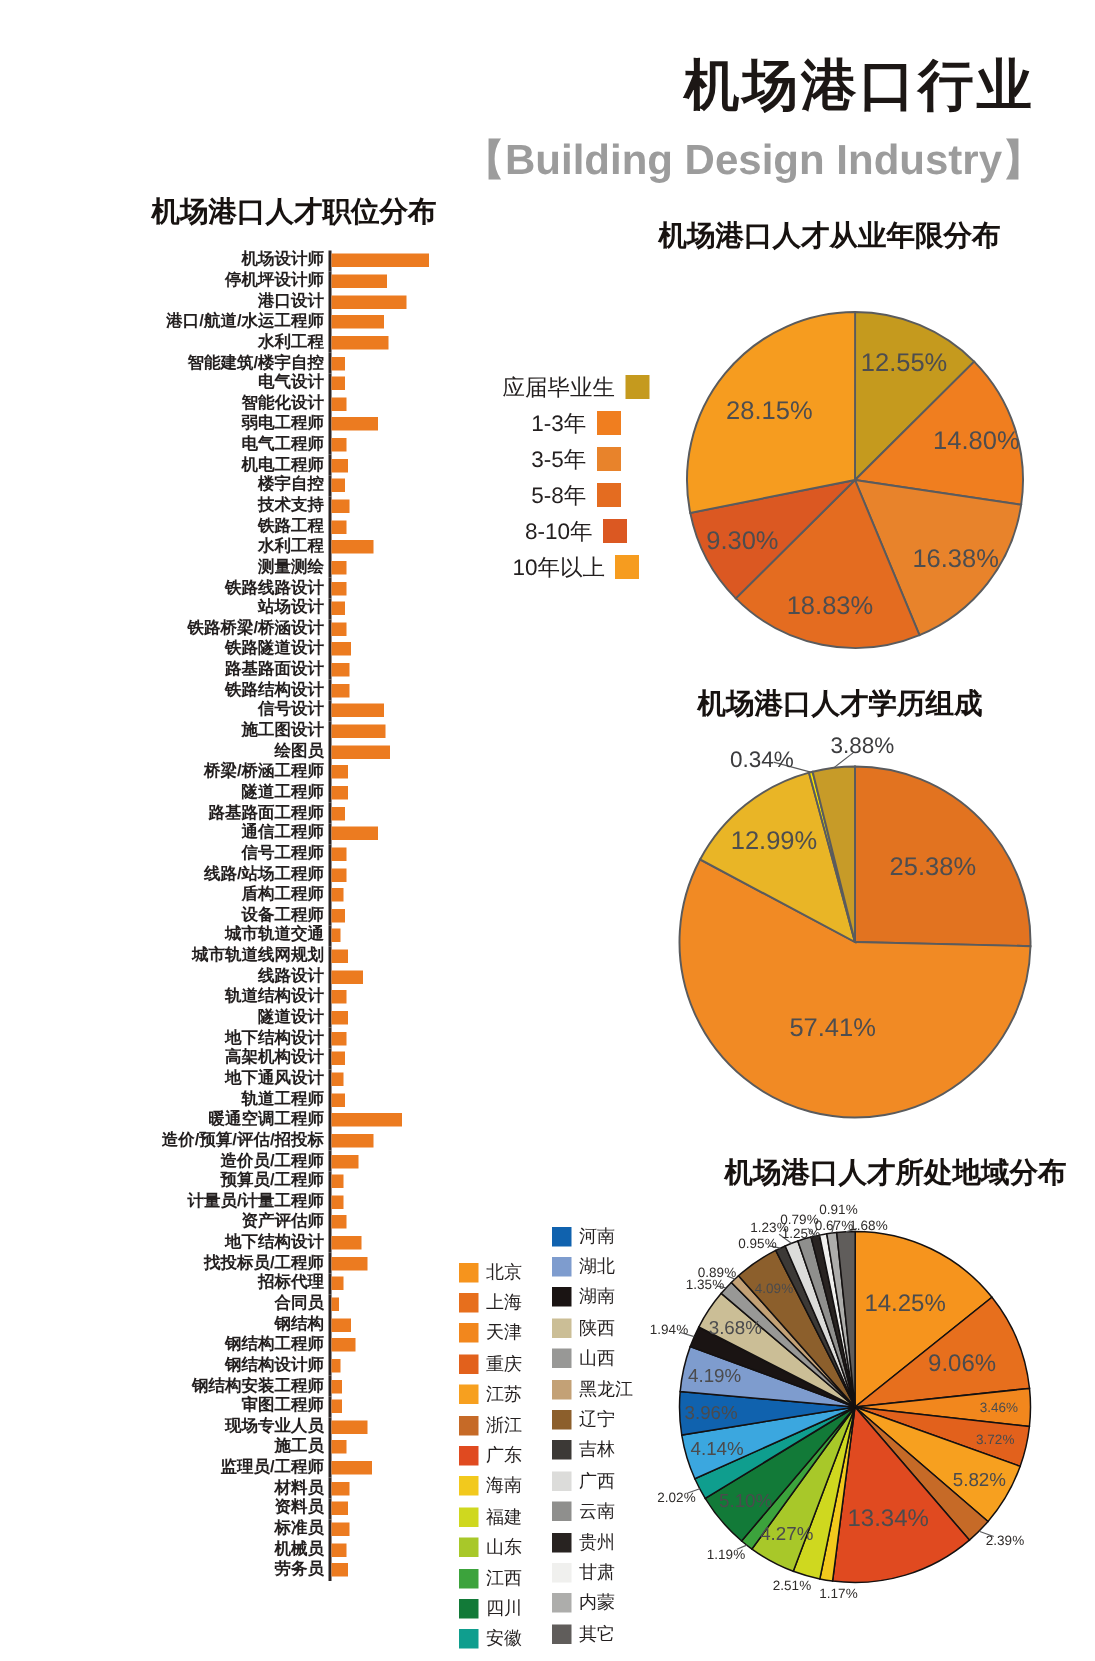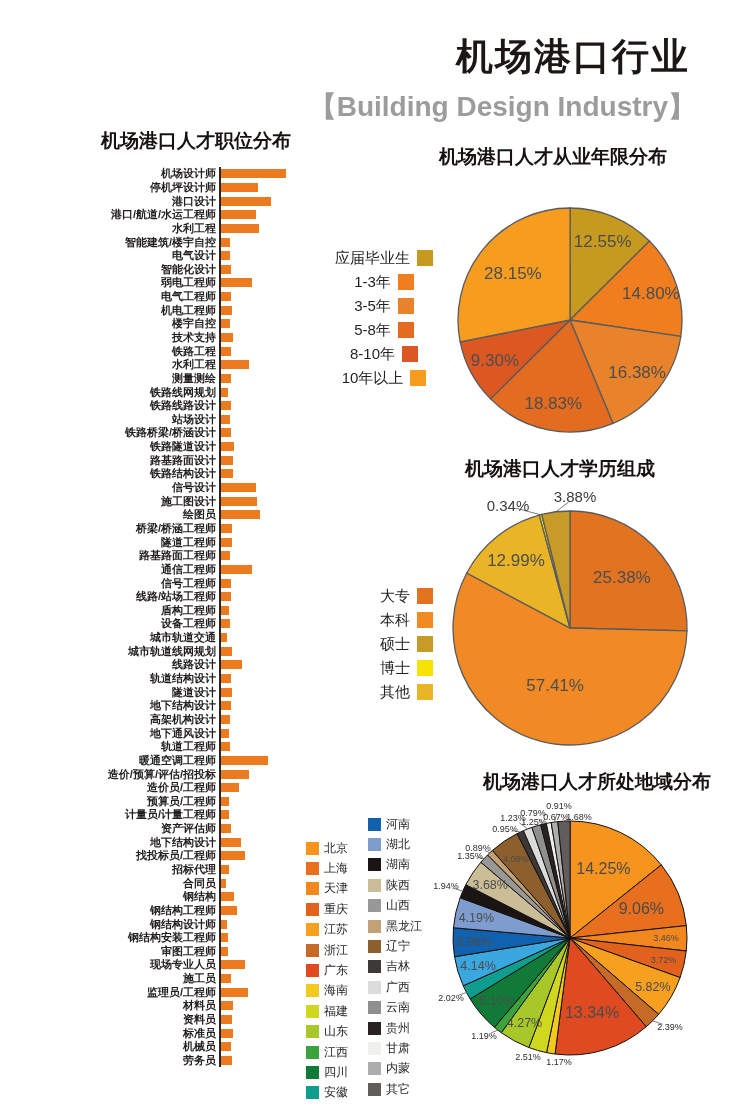--- a/index.html
+++ b/index.html
@@ -144,26 +144,20 @@
           <div class="bar" style="width: 27.95px; background: rgb(236, 123, 32);"></div>
         </div>
       </div>
       <div class="bar-row">
         <div class="bar-label">测量测绘</div>
         <div class="bar-track">
           <div class="bar" style="width: 9.75px; background: rgb(236, 123, 32);"></div>
         </div>
       </div>
       <div class="bar-row">
-        <div class="bar-label">铁路线网规划</div>
-        <div class="bar-track">
-          <div class="bar" style="width: 7.15px; background: rgb(236, 123, 32);"></div>
-        </div>
-      </div>
-      <div class="bar-row">
         <div class="bar-label">铁路线路设计</div>
         <div class="bar-track">
           <div class="bar" style="width: 9.75px; background: rgb(236, 123, 32);"></div>
         </div>
       </div>
       <div class="bar-row">
         <div class="bar-label">站场设计</div>
         <div class="bar-track">
           <div class="bar" style="width: 9.1px; background: rgb(236, 123, 32);"></div>
         </div>
@@ -488,42 +482,20 @@
       <path d="M 122 122 L 12.17 143.95 A 112 112 0 0 1 122.07 10.00 Z" fill="#F69C1F" stroke="#5a5b5d" stroke-width="1.3"></path>
       <text x="154.7" y="49.4" text-anchor="middle" font-size="17" fill="#4d4d4f">12.55%</text>
       <text x="202.9" y="101.4" text-anchor="middle" font-size="17" fill="#4d4d4f">14.80%</text>
       <text x="189.1" y="180.3" text-anchor="middle" font-size="17" fill="#4d4d4f">16.38%</text>
       <text x="105.3" y="211.4" text-anchor="middle" font-size="17" fill="#4d4d4f">18.83%</text>
       <text x="46.9" y="168.0" text-anchor="middle" font-size="17" fill="#4d4d4f">9.30%</text>
       <text x="64.9" y="81.1" text-anchor="middle" font-size="17" fill="#4d4d4f">28.15%</text>
     </svg>
 
   <div class="sec-title" id="pie2-title">机场港口人才学历组成</div>
-  <div class="legend-r" id="legend2">
-      <div class="lg-row">
-        <span class="lg-label">大专</span>
-        <span class="lg-sq" style="background: rgb(226, 115, 32);"></span>
-      </div>
-      <div class="lg-row">
-        <span class="lg-label">本科</span>
-        <span class="lg-sq" style="background: rgb(241, 138, 36);"></span>
-      </div>
-      <div class="lg-row">
-        <span class="lg-label">硕士</span>
-        <span class="lg-sq" style="background: rgb(199, 155, 40);"></span>
-      </div>
-      <div class="lg-row">
-        <span class="lg-label">博士</span>
-        <span class="lg-sq" style="background: rgb(246, 228, 0);"></span>
-      </div>
-      <div class="lg-row">
-        <span class="lg-label">其他</span>
-        <span class="lg-sq" style="background: rgb(233, 181, 38);"></span>
-      </div>
-    </div>
   <svg class="pie-svg" id="pie2" width="260" height="295">
       <path d="M 130 152 L 130.00 35.00 A 117 117 0 0 1 246.97 154.79 Z" fill="#E27320" stroke="#5a5b5d" stroke-width="1.3"></path>
       <path d="M 130 152 L 246.97 154.79 A 117 117 0 1 1 26.74 96.99 Z" fill="#F18A24" stroke="#5a5b5d" stroke-width="1.3"></path>
       <path d="M 130 152 L 26.74 96.99 A 117 117 0 0 1 99.34 39.09 Z" fill="#E9B526" stroke="#5a5b5d" stroke-width="1.3"></path>
       <path d="M 130 152 L 99.34 39.09 A 117 117 0 0 1 101.76 38.46 Z" fill="#F6E400" stroke="#5a5b5d" stroke-width="1.3"></path>
       <path d="M 130 152 L 101.76 38.46 A 117 117 0 0 1 130.00 35.00 Z" fill="#C79B28" stroke="#5a5b5d" stroke-width="1.3"></path>
       <text x="181.9" y="107.3" text-anchor="middle" font-size="17" fill="#4d4d4f">25.38%</text>
       <text x="115.1" y="214.5" text-anchor="middle" font-size="17" fill="#4d4d4f">57.41%</text>
       <text x="76.0" y="90.3" text-anchor="middle" font-size="17" fill="#4d4d4f">12.99%</text>
       <line x1="100.5" y1="38.8" x2="75.7" y2="32.1" stroke="#595a5c" stroke-width="0.8"></line>

